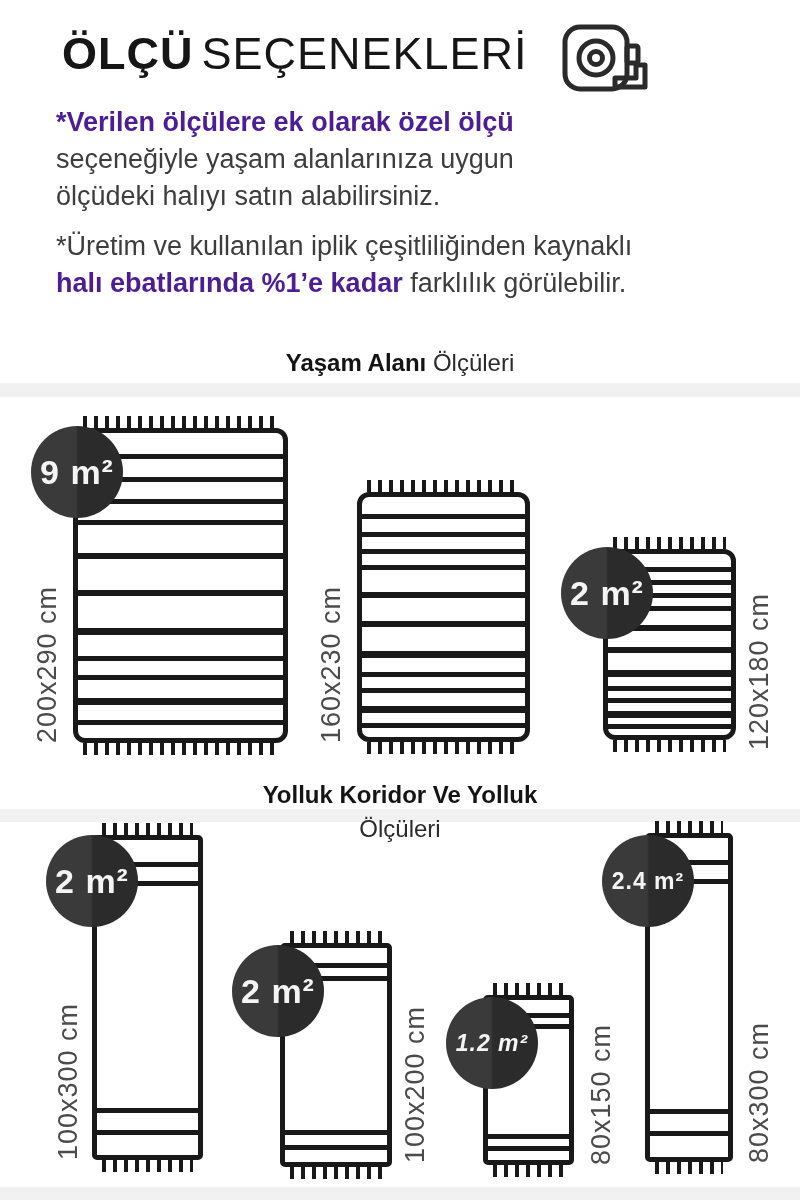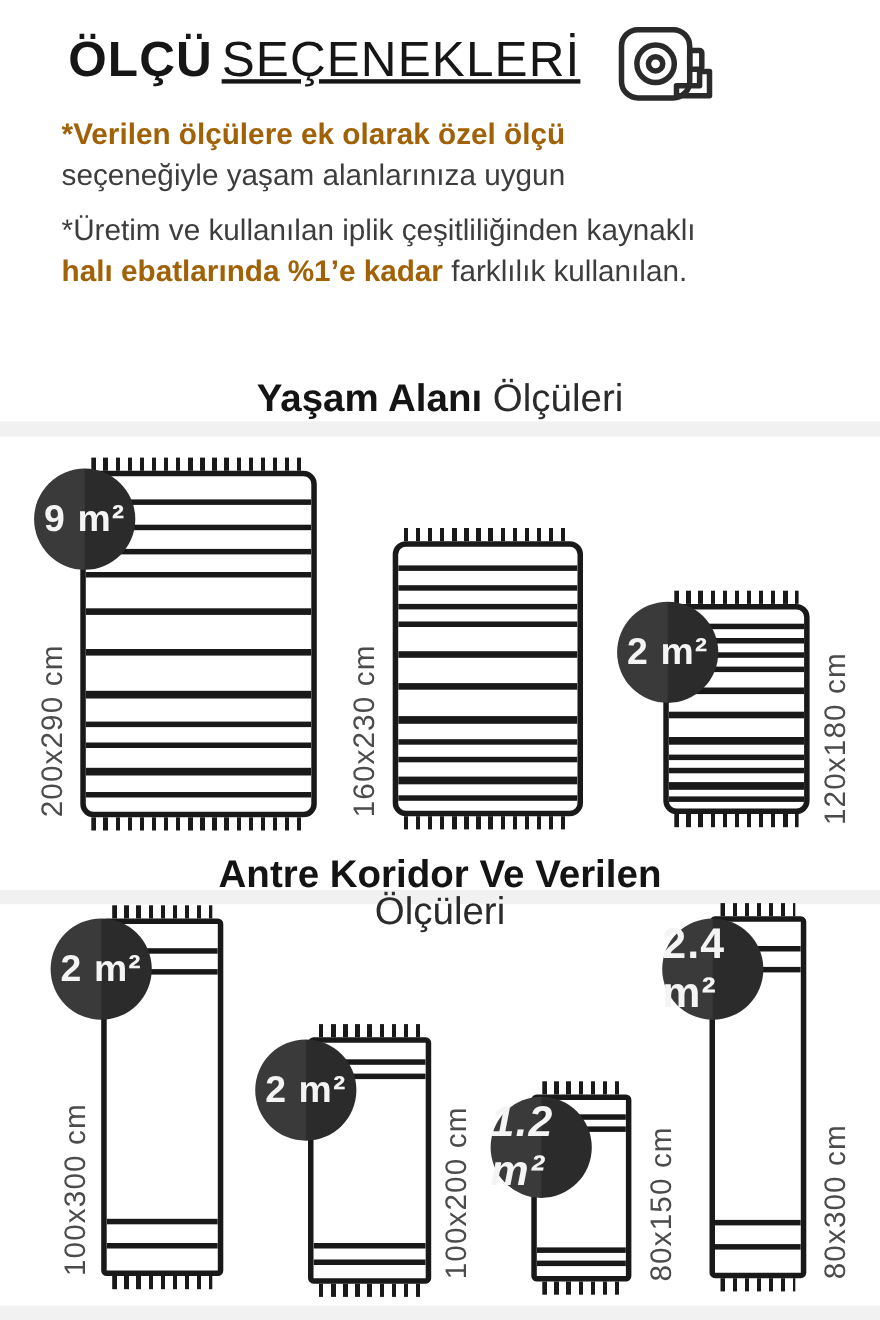--- a/index.html
+++ b/index.html
@@ -4,50 +4,50 @@
 <style>
   html,body{margin:0;padding:0;}
   body{font-family:"Liberation Sans", sans-serif; background:#fff;}
   .page{position:relative;width:800px;height:1200px;background:#ffffff;overflow:hidden;}
 
   .band{position:absolute;left:0;right:0;background:#f1f1f1;}
 
   
   .title{position:absolute;left:62px;top:28px;font-size:45px;color:#161616;letter-spacing:1px;white-space:nowrap;}
   .title .b{font-weight:800;}
-  .title .lt{font-weight:400;margin-left:8px;text-decoration:underline;}
+  .title .lt{font-weight:400;margin-left:8px;}
   .tape-icon{position:absolute;left:560px;top:22px;}
 
   
   .notes{position:absolute;left:56px;top:104px;width:710px;font-size:27px;line-height:37px;color:#3d3d3d;}
   .notes p{margin:0 0 13px 0;}
-  .notes b{color:#a16207;font-weight:700;}
-
-  
-  .sec-heading{position:absolute;left:0;right:0;text-align:center;font-size:35px;color:#141414;line-height:34px;}
+  .notes b{color:#4c1d95;font-weight:700;}
+
+  
+  .sec-heading{position:absolute;left:0;right:0;text-align:center;font-size:24px;color:#141414;line-height:34px;}
   .sec-heading .b{font-weight:700;}
   .sec-heading .lt{font-weight:400;color:#2b2b2b;}
 
   
   .rug{position:absolute;box-sizing:border-box;border:5px solid #191919;background:#fff;}
   .rug.big{border-radius:12px;}
   .rug.runner{border-radius:5px;}
   .rug .inner{position:absolute;left:0;top:0;right:0;bottom:0;overflow:hidden;}
   .stripe{position:absolute;left:0;right:0;background:#191919;}
   .fringe{position:absolute;left:5px;right:5px;height:12px;
     background:repeating-linear-gradient(90deg,#191919 0 4px,transparent 4px 11px);}
   .fringe.top{top:-17px;}
   .fringe.bottom{bottom:-17px;}
 
   
   .badge{position:absolute;width:92px;height:92px;border-radius:50%;
     background:linear-gradient(to right,#3a3a3a 49%,#2b2b2b 51%);
     color:#f4f4f4;display:flex;align-items:center;justify-content:center;
     font-size:34px;font-weight:700;letter-spacing:1px;}
-  .badge.small-text{font-size:39px;}
+  .badge.small-text{font-size:23px;}
 
   
   .size-label{position:absolute;color:#4b4b4b;font-size:27px;white-space:nowrap;
     writing-mode:vertical-rl;transform:rotate(180deg);letter-spacing:1px;}
 </style>
 </head>
 <body>
 
 <div class="page">
 
@@ -61,22 +61,22 @@
     <svg width="92" height="76" viewBox="0 0 92 76" fill="none">
       <rect x="5" y="5" width="62" height="62" rx="15" stroke="#2a2a2a" stroke-width="5"></rect>
       <circle cx="36" cy="36" r="17" stroke="#2a2a2a" stroke-width="5"></circle>
       <circle cx="36" cy="36" r="6.5" stroke="#2a2a2a" stroke-width="5"></circle>
       <rect x="67" y="24" width="11" height="17" rx="2" stroke="#2a2a2a" stroke-width="5"></rect>
       <path d="M55 56 h21 v-13 h9 v22 h-30 z" stroke="#2a2a2a" stroke-width="5" stroke-linejoin="round"></path>
     </svg>
   </div>
 
   <div class="notes">
-    <p><b>*Verilen ölçülere ek olarak özel ölçü</b><br><span>seçeneğiyle yaşam alanlarınıza uygun</span><br></p>
-    <p><span>*Üretim ve kullanılan iplik çeşitliliğinden kaynaklı</span><br><b>halı ebatlarında %1’e kadar</b> <span>farklılık kullanılan.</span></p>
+    <p><b>*Verilen ölçülere ek olarak özel ölçü</b><br><span>seçeneğiyle yaşam alanlarınıza uygun</span><br><span>ölçüdeki halıyı satın alabilirsiniz.</span></p>
+    <p><span>*Üretim ve kullanılan iplik çeşitliliğinden kaynaklı</span><br><b>halı ebatlarında %1’e kadar</b> <span>farklılık görülebilir.</span></p>
   </div>
 
   <div class="sec-heading" style="top:346px;">
     <span class="b">Yaşam Alanı</span>
     <span class="lt">Ölçüleri</span>
   </div>
 
   <div class="rug big" style="left:73px;top:428px;width:215px;height:315px;">
     <div class="fringe top"></div>
     <div class="inner">
@@ -134,21 +134,21 @@
         <div class="stripe" style="top: 94%; height: 5px;"></div>
       </div>
     <div class="fringe bottom"></div>
   </div>
   <div class="badge" style="left:561px;top:547px;">
       <span>2 m²</span>
     </div>
   <div class="size-label" style="left:744px;top:602px;height:148px;"><span>120x180 cm</span></div>
 
   <div class="sec-heading" style="top:778px;">
-    <span class="b">Antre Koridor Ve Verilen</span><br>
+    <span class="b">Yolluk Koridor Ve Yolluk</span><br>
     <span class="lt">Ölçüleri</span>
   </div>
 
   <div class="rug runner" style="left:92px;top:835px;width:111px;height:325px;">
     <div class="fringe top"></div>
     <div class="inner">
         <div class="stripe" style="top: 7%; height: 5px;"></div>
         <div class="stripe" style="top: 13%; height: 5px;"></div>
         <div class="stripe" style="top: 85%; height: 5px;"></div>
         <div class="stripe" style="top: 92%; height: 5px;"></div>

